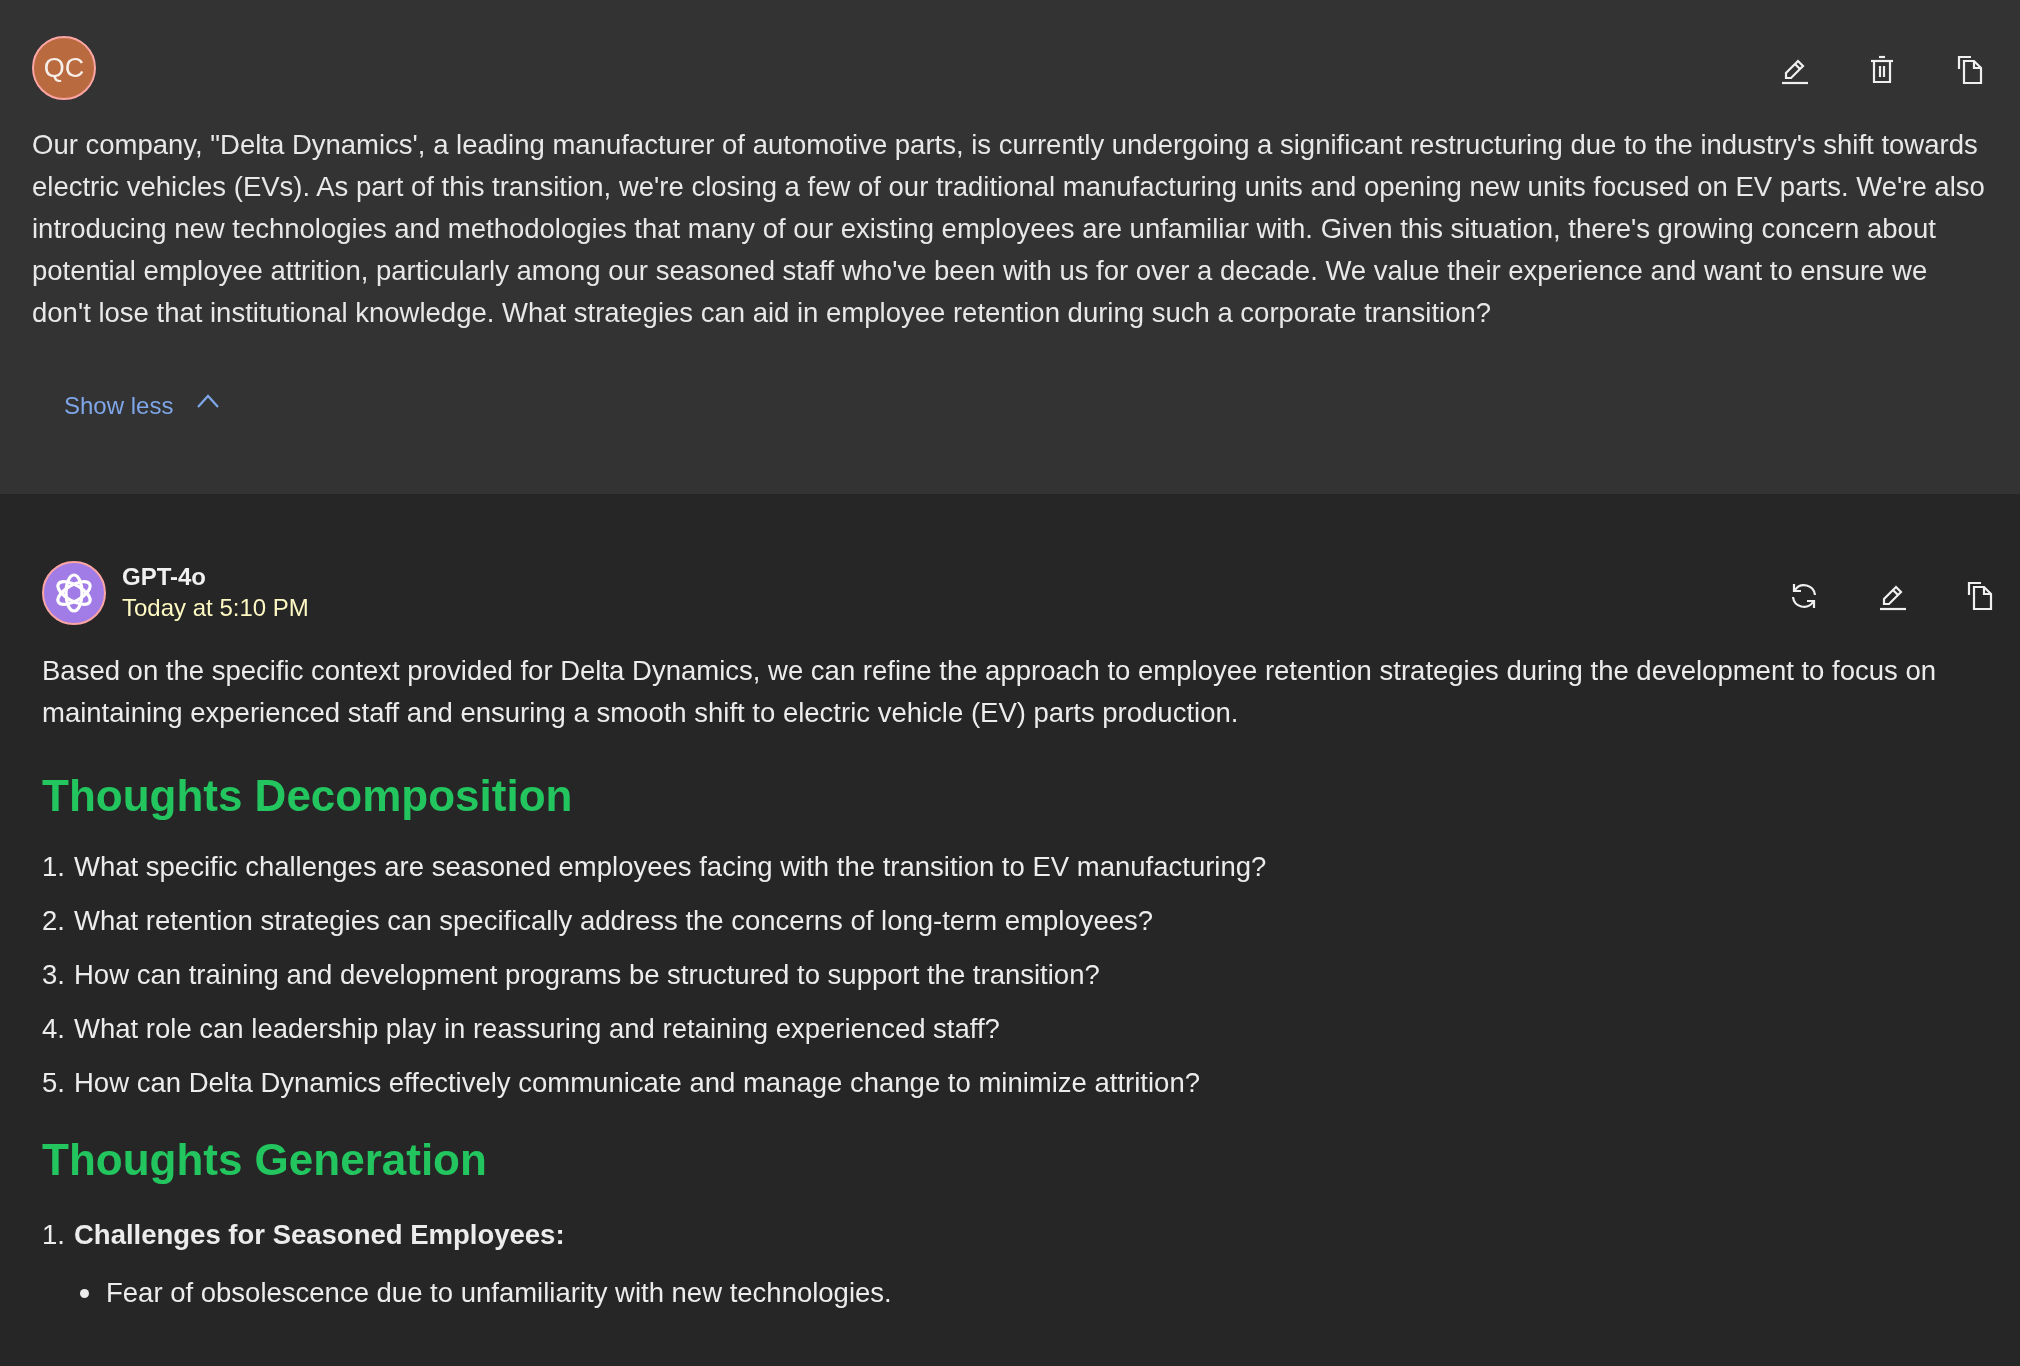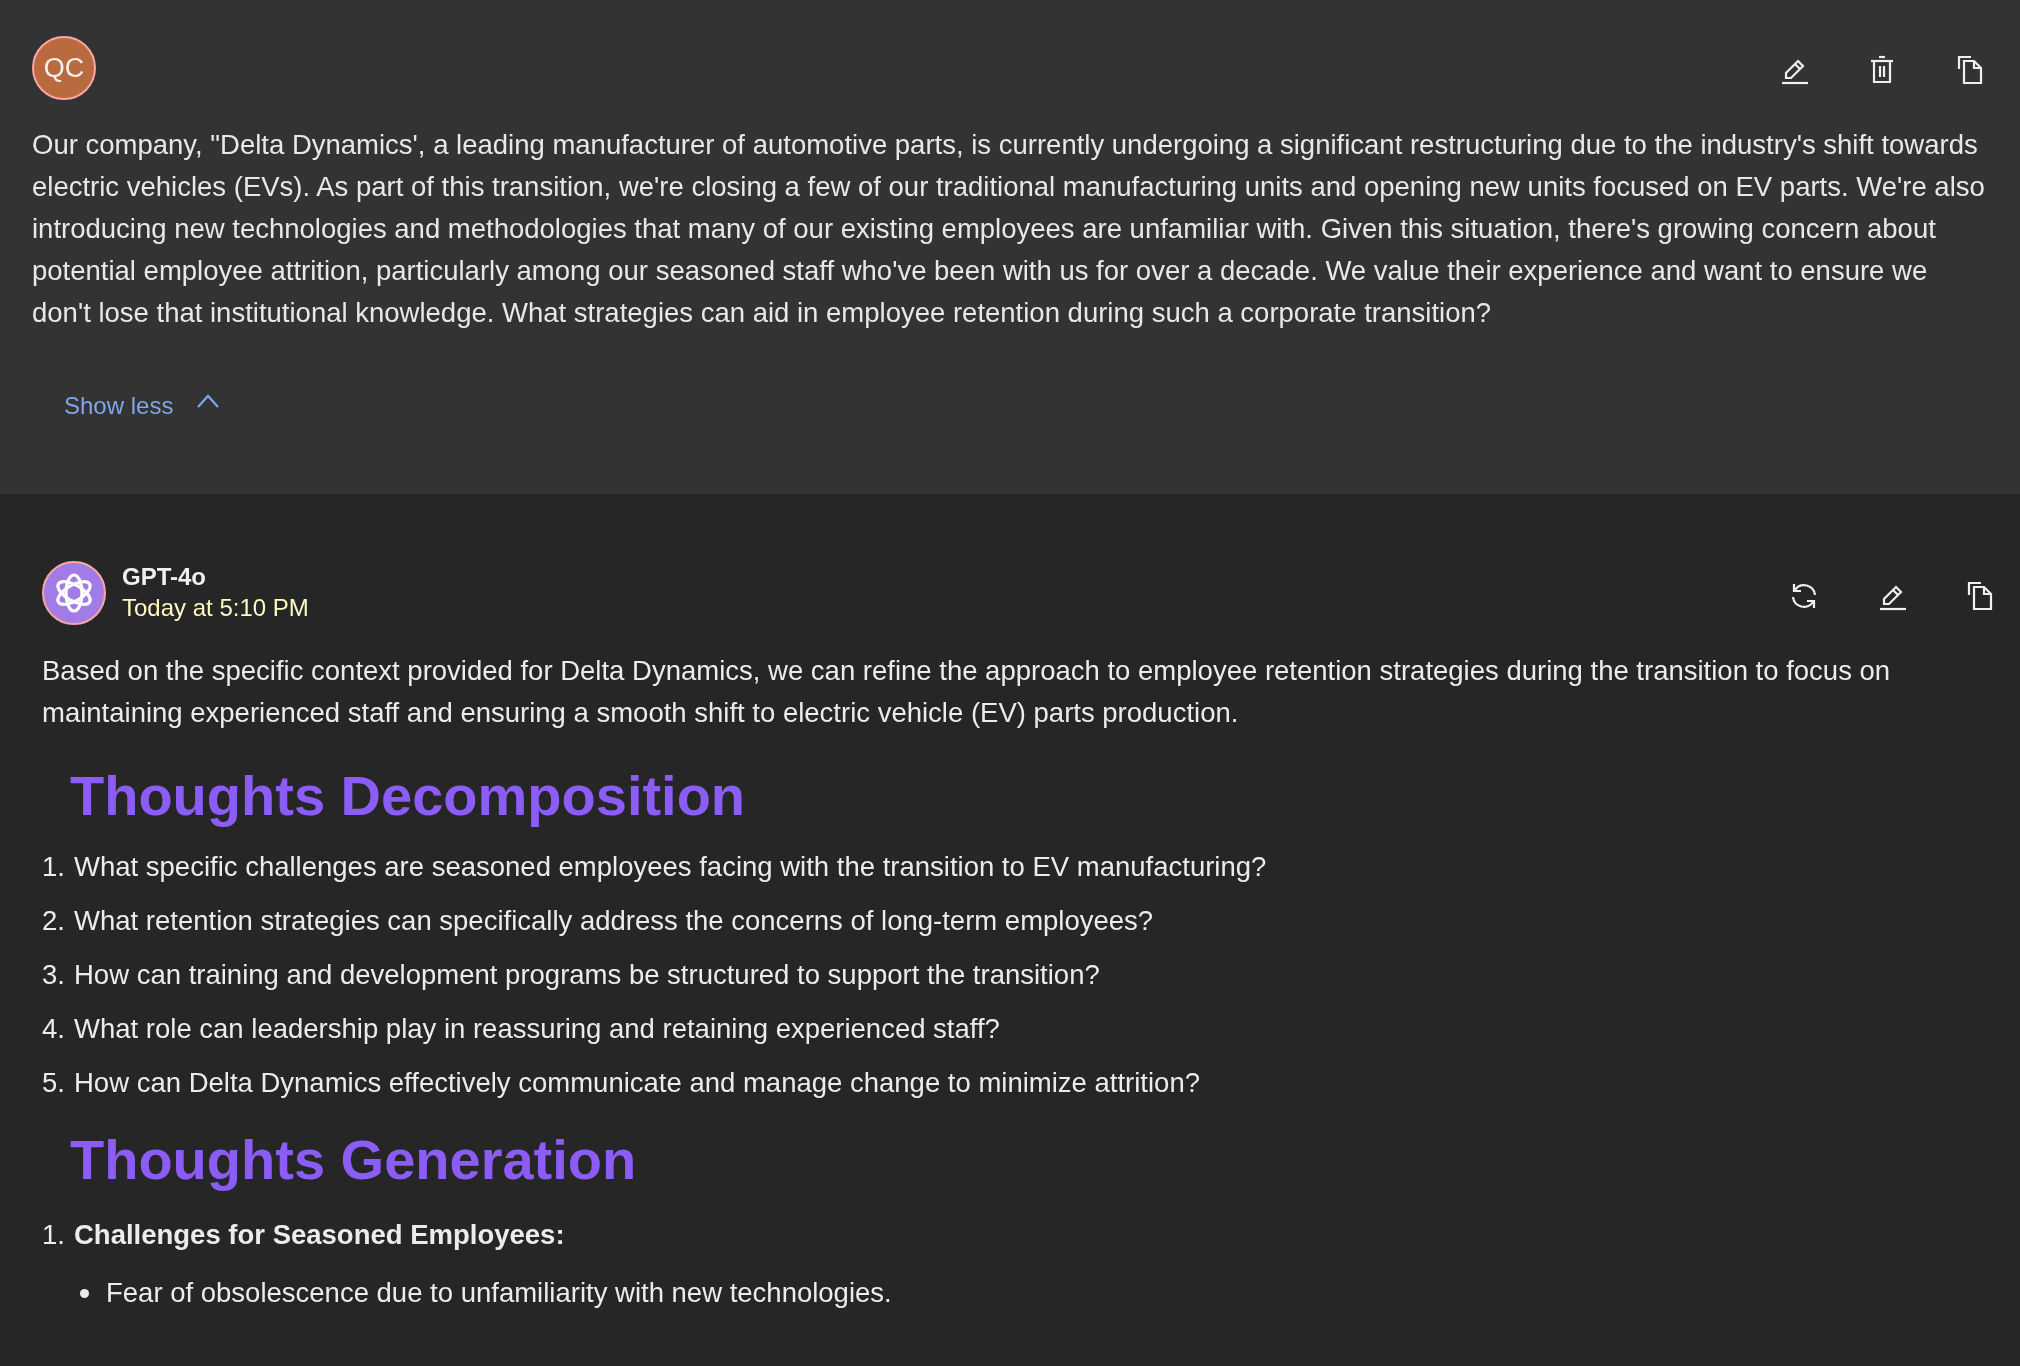--- a/index.html
+++ b/index.html
@@ -48,21 +48,21 @@
     .show-less svg { margin-left: 22px; width: 26px; height: 18px; }
     .gpt-meta { position: absolute; left: 112px; top: 68px; }
     .gpt-name { font-size: 24px; font-weight: bold; color: #f0f0f0; line-height: 30px; }
     .gpt-time { font-size: 24px; color: #fef9c3; line-height: 32px; }
     .gpt-body {
       position: absolute; left: 32px; top: 156px; width: 1960px;
       font-size: 27.5px; color: #ececec;
     }
     .gpt-intro { line-height: 42px; }
     .h2 {
-      font-size: 56px; font-weight: bold; color: #8b5cf6; line-height: 56px; margin-left: 28px;
+      font-size: 44px; font-weight: bold; color: #22c55e; line-height: 56px;
     }
     .h2-decomp { margin-top: 34px; }
     .h2-gen { margin-top: 28px; }
     .olist { list-style: none; margin-top: 22px; }
     .olist li { line-height: 42px; margin-bottom: 12px; }
     .olist .num { display: inline-block; width: 32px; }
     .gen-list { list-style: none; margin-top: 26px; }
     .gen-list > li { line-height: 42px; }
     .gen-list .num { display: inline-block; width: 32px; }
     .bold { font-weight: bold; }
@@ -151,21 +151,21 @@
     <div class="action-btn">
       <svg viewBox="0 0 32 32" fill="none" stroke="#f0f0f0" stroke-width="2.2">
         <path d="M5 15 L5 3 L17 3"></path>
         <path d="M10 7 L20 7 L27 14 L27 29 L10 29 Z"></path>
         <path d="M20 7 L20 14 L27 14"></path>
       </svg>
     </div>
   </div>
 
   <div class="gpt-body">
-    <p class="gpt-intro">Based on the specific context provided for Delta Dynamics, we can refine the approach to employee retention strategies during the transition to focus on maintaining experienced staff and ensuring a smooth shift to electric vehicle (EV) parts production.</p>
+    <p class="gpt-intro">Based on the specific context provided for Delta Dynamics, we can refine the approach to employee retention strategies during the development to focus on maintaining experienced staff and ensuring a smooth shift to electric vehicle (EV) parts production.</p>
 
     <h2 class="h2 h2-decomp">Thoughts Decomposition</h2>
     <ol class="olist">
       <li><span class="num">1.</span><span>What specific challenges are seasoned employees facing with the transition to EV manufacturing?</span></li>
       <li><span class="num">2.</span><span>What retention strategies can specifically address the concerns of long-term employees?</span></li>
       <li><span class="num">3.</span><span>How can training and development programs be structured to support the transition?</span></li>
       <li><span class="num">4.</span><span>What role can leadership play in reassuring and retaining experienced staff?</span></li>
       <li><span class="num">5.</span><span>How can Delta Dynamics effectively communicate and manage change to minimize attrition?</span></li>
     </ol>
 

